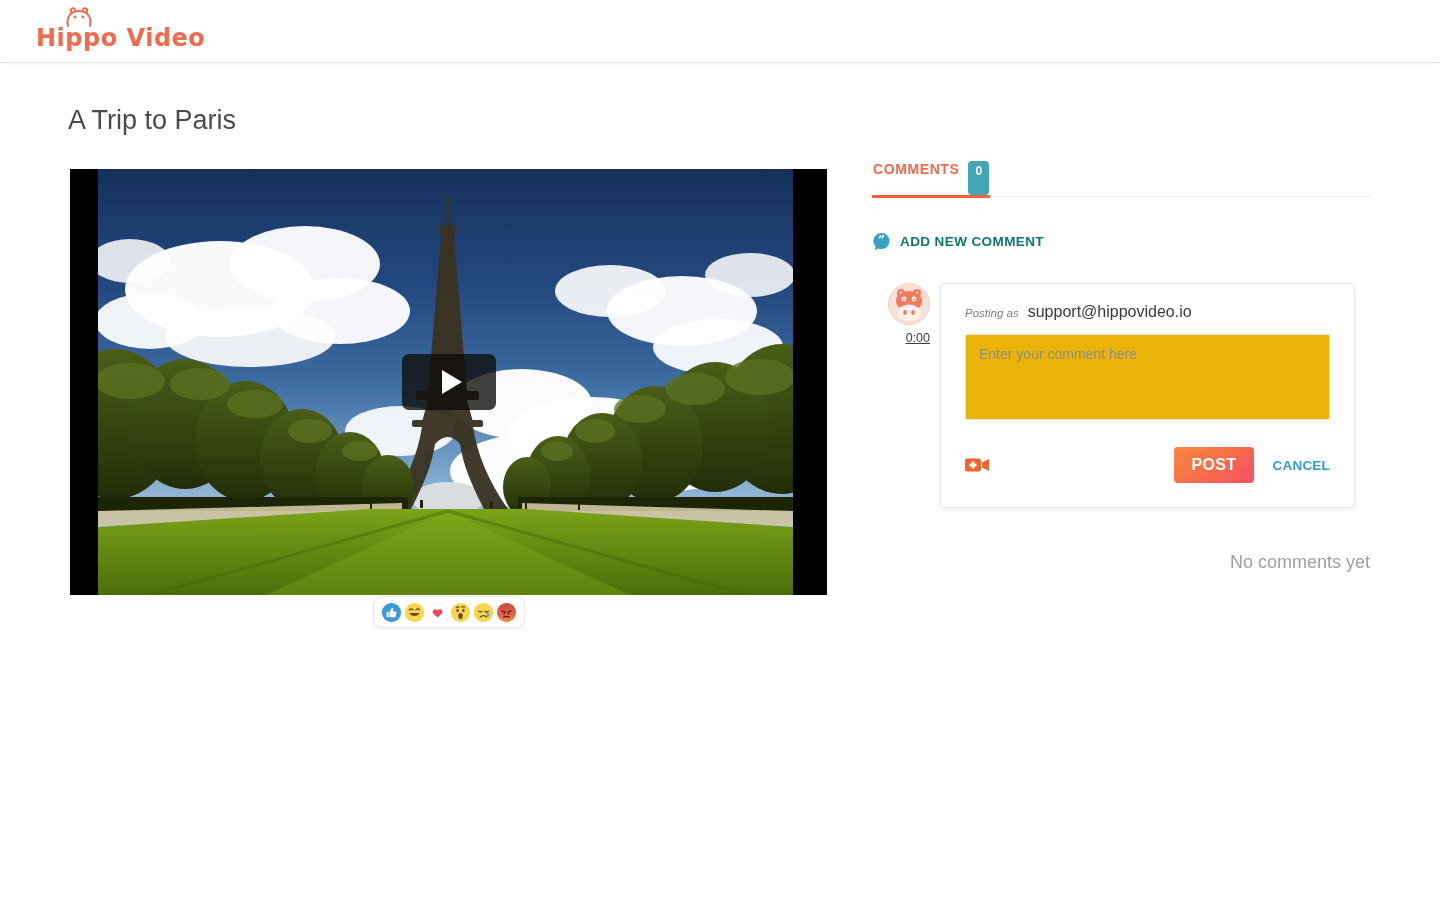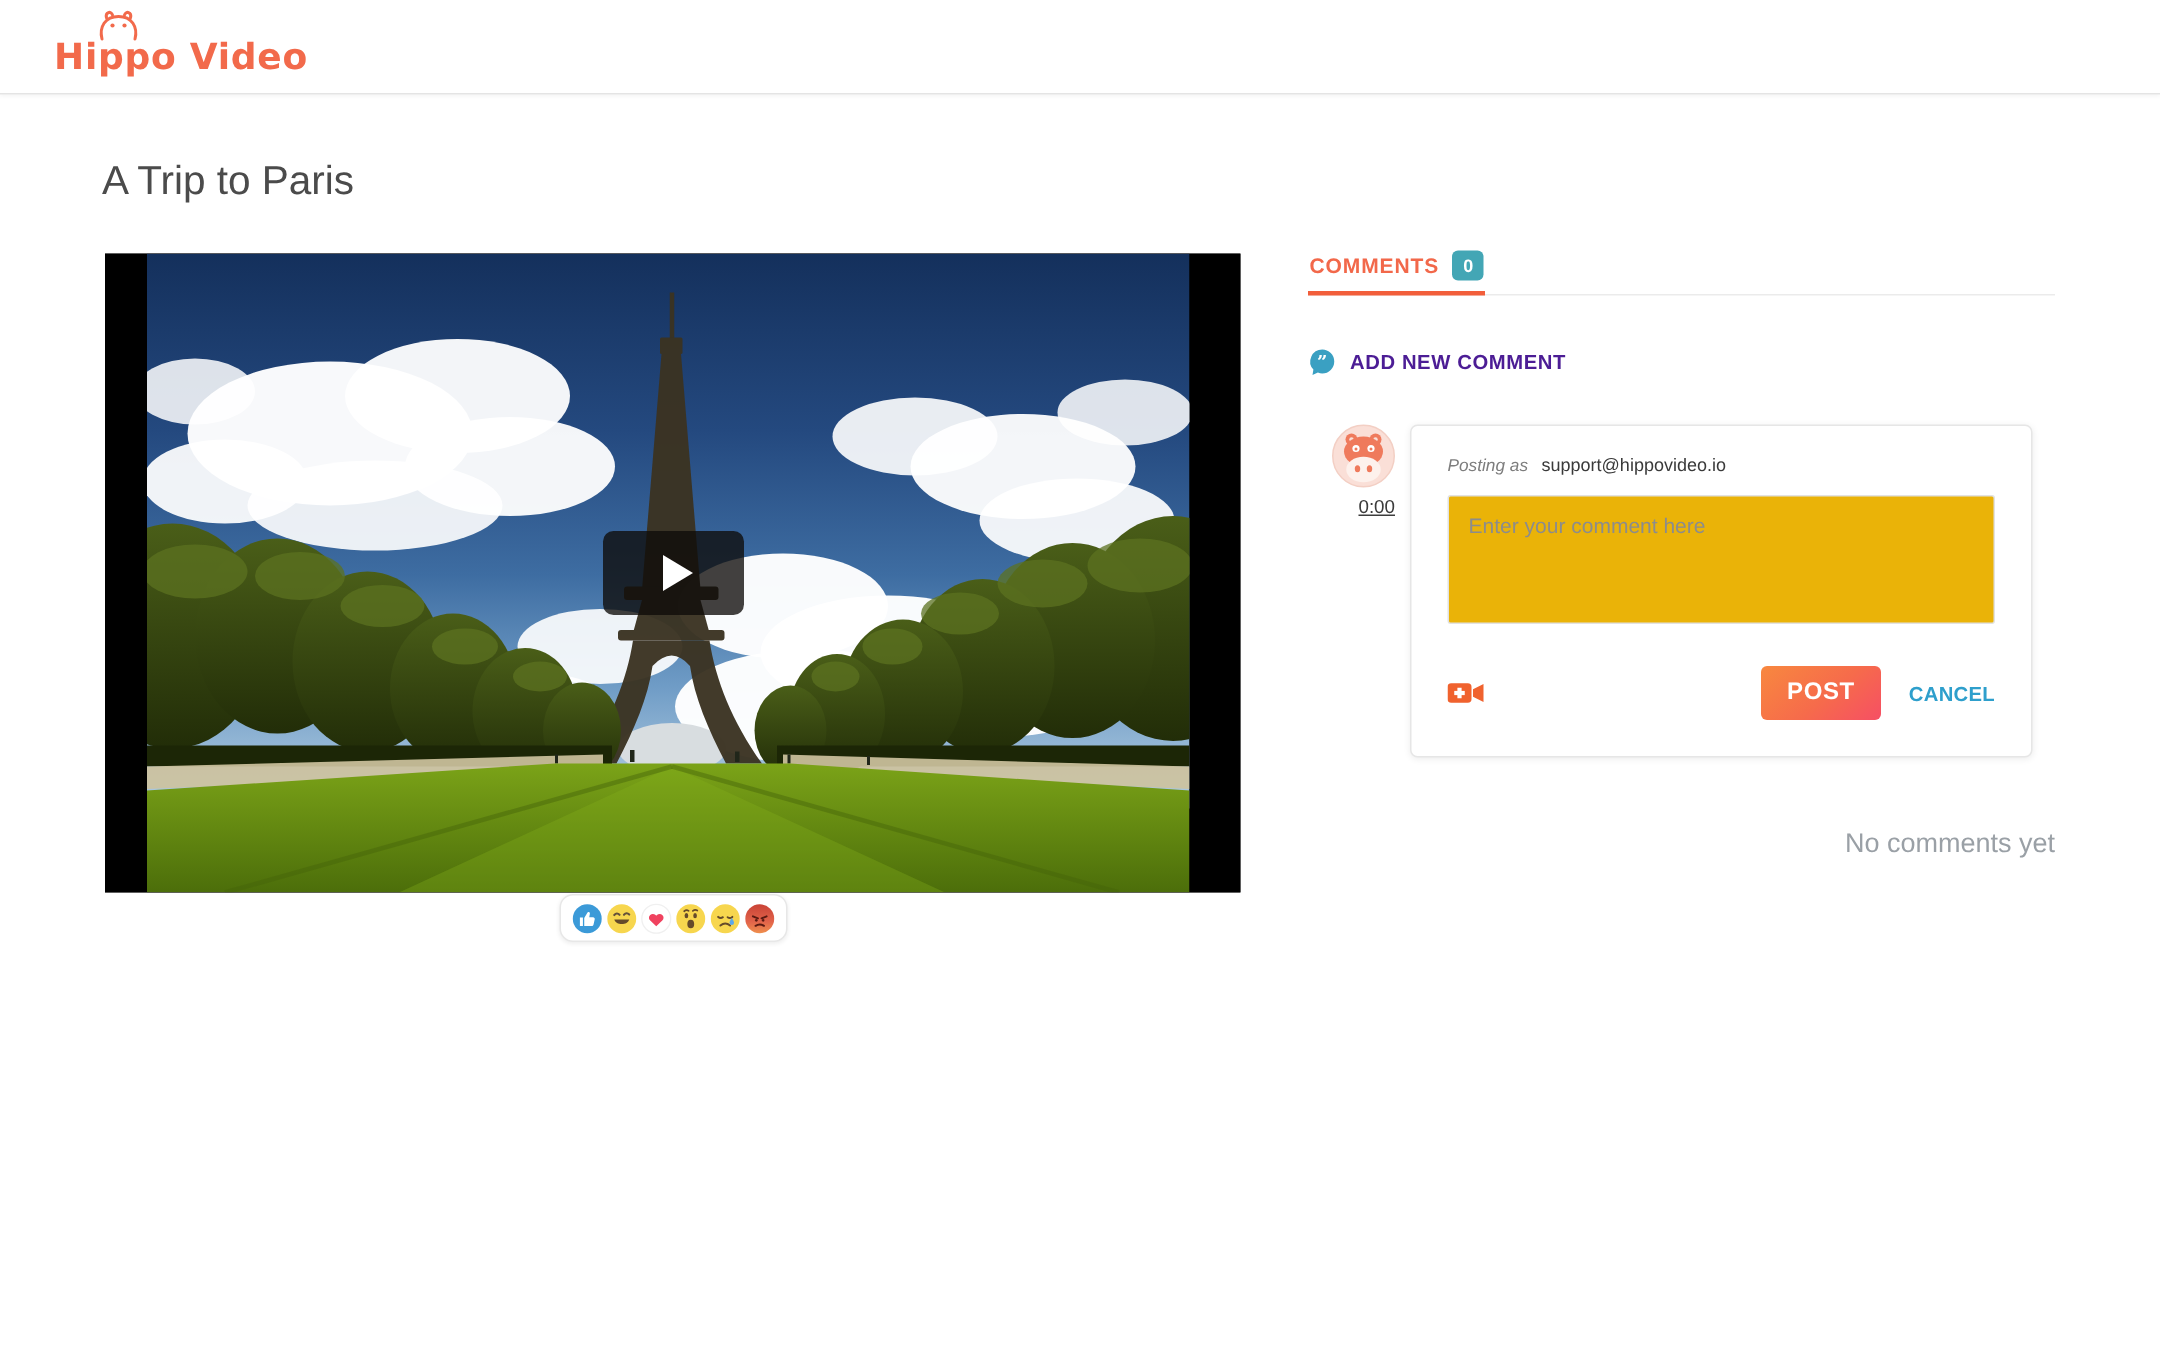--- a/index.html
+++ b/index.html
@@ -27,41 +27,41 @@
 
   .reactions-bar { position:absolute; left:373px; top:596px; width:152px; height:32px; background:#fff;
     border:1px solid #e7e7e7; border-radius:9px; box-shadow:0 1px 3px rgba(0,0,0,.07);
     display:flex; align-items:center; justify-content:center; gap:2px; }
   .reaction { width:21px; height:21px; cursor:pointer; display:inline-flex; }
   .reaction svg { width:21px; height:21px; }
 
   
   .comments-panel { position:absolute; left:872px; top:160px; width:498px; }
   .tabs { border-bottom:1px solid #ebebeb; height:37px; }
-  .tab { display:inline-flex; align-items:center; gap:9px; height:37px; padding:0 1px;
+  .tab { display:inline-flex; gap:9px; height:37px; padding:0 1px;
     border-bottom:3px solid #f25e3b; cursor:pointer; }
   .tab-label { color:#f2684a; font-weight:700; font-size:14px; letter-spacing:.6px; }
   .tab-badge { background:#43a6b5; color:#fff; font-size:12px; font-weight:700; line-height:1;
     padding:4px 7px; border-radius:4px; }
 
   .add-comment-row { margin-top:35px; display:flex; align-items:center; gap:9px; cursor:pointer; width:max-content; }
-  .add-comment-label { color:#4c1d95; font-weight:700; font-size:13.5px; letter-spacing:.4px; }
+  .add-comment-label { color:#0f766e; font-weight:700; font-size:13.5px; letter-spacing:.4px; }
 
   .compose { margin-top:32px; display:flex; }
   .compose-left { width:68px; flex:0 0 68px; padding-left:16px; }
   .avatar { width:42px; height:42px; border-radius:50%; background:#fadfd7; overflow:hidden;
     border:1px solid #f3cfc4; display:flex; align-items:center; justify-content:center; }
   .timestamp { display:block; width:42px; text-align:right; margin-top:6px; font-size:12.5px;
     color:#3c3c3c; text-decoration:underline; cursor:pointer; }
 
   .compose-card { width:415px; background:#fff; border:1px solid #e6e6e6; border-radius:5px;
     box-shadow:0 1px 5px rgba(0,0,0,.08); padding:19px 24px 24px; }
   .posting-line { display:flex; align-items:baseline; gap:9px; }
   .posting-as { font-style:italic; font-size:11.5px; color:#7d7d7d; }
-  .posting-email { font-size:12px; color:#3a3a3a; }
+  .posting-email { font-size:16px; color:#3a3a3a; }
   .comment-input { margin-top:13px; width:100%; height:86px; resize:none; background:#eab308;
     border:1px solid #e2e2e2; border-radius:2px; padding:11px 13px; font-size:14px; color:#555;
     font-family:"Liberation Sans", sans-serif; outline:none; }
   .comment-input::placeholder { color:#8c8c8c; opacity:1; }
   .card-actions { margin-top:23px; display:flex; align-items:center; }
   .add-video-button { cursor:pointer; display:inline-flex; }
   .actions-spacer { flex:1; }
   .post-button { background:linear-gradient(140deg,#f8883f 0%,#f66b4b 55%,#f64f64 100%);
     color:#fff; font-weight:700; font-size:16px; letter-spacing:.4px; border:none; border-radius:4px;
     padding:9px 17px; cursor:pointer; font-family:"Liberation Sans", sans-serif; }

